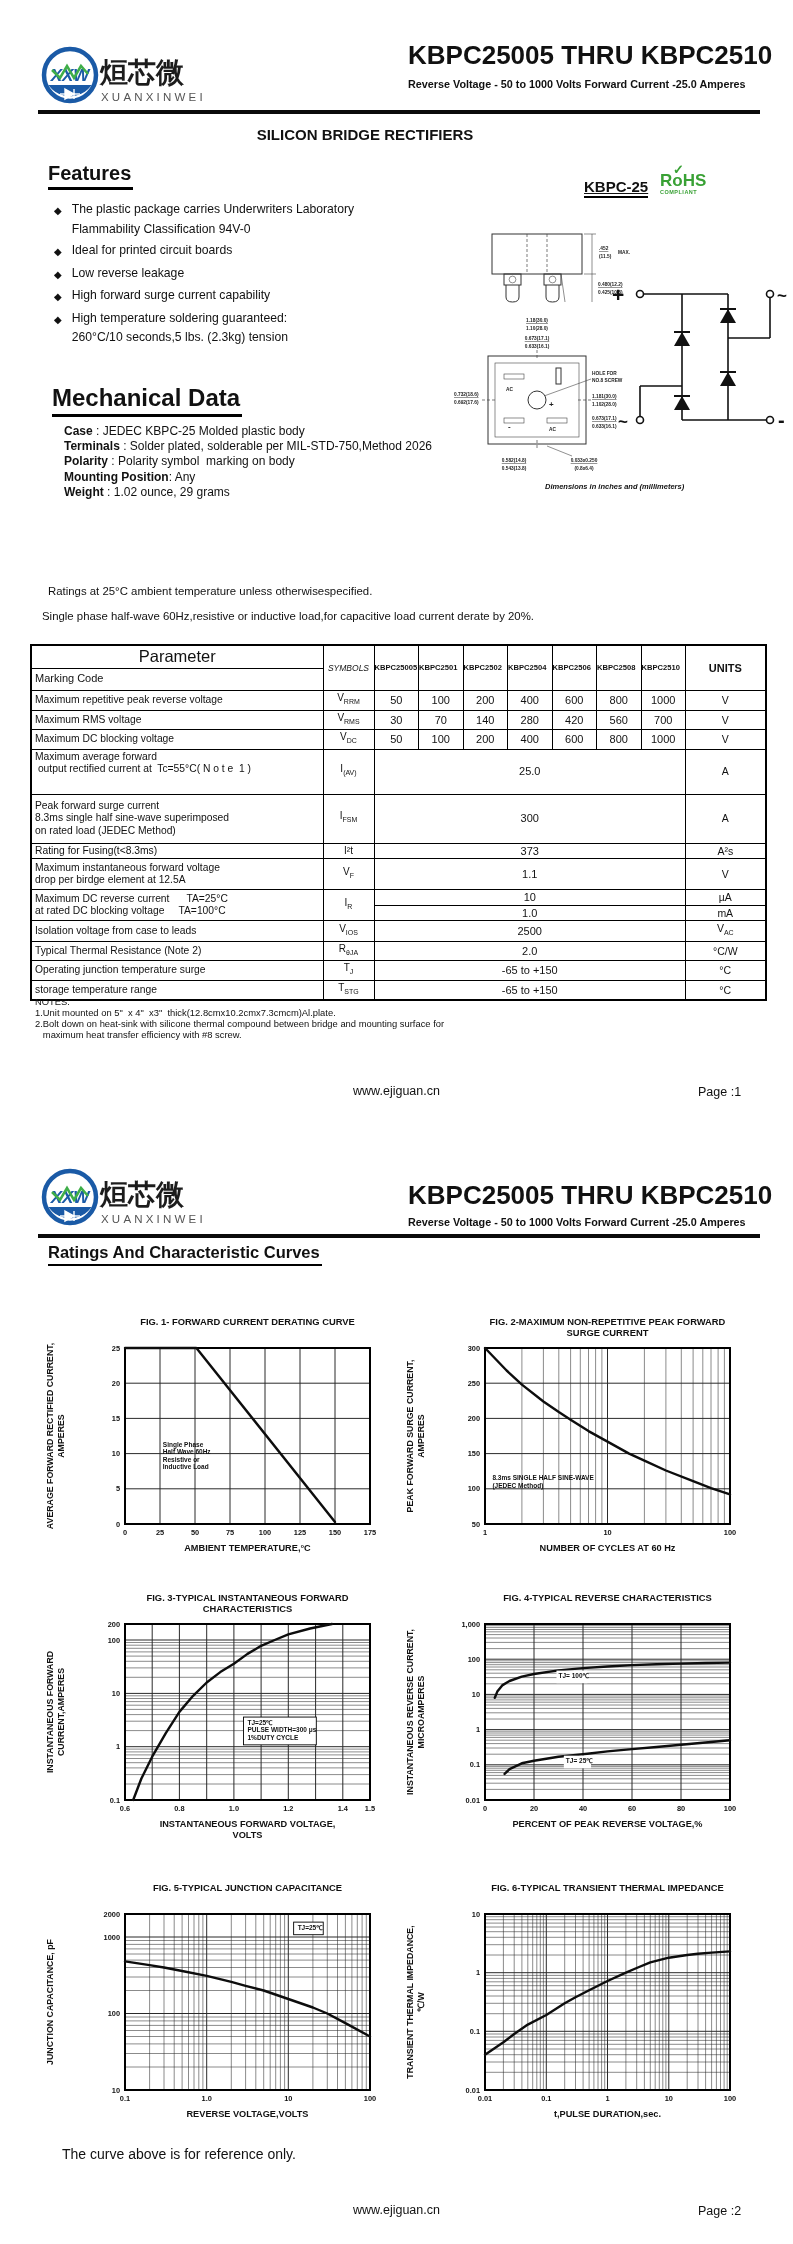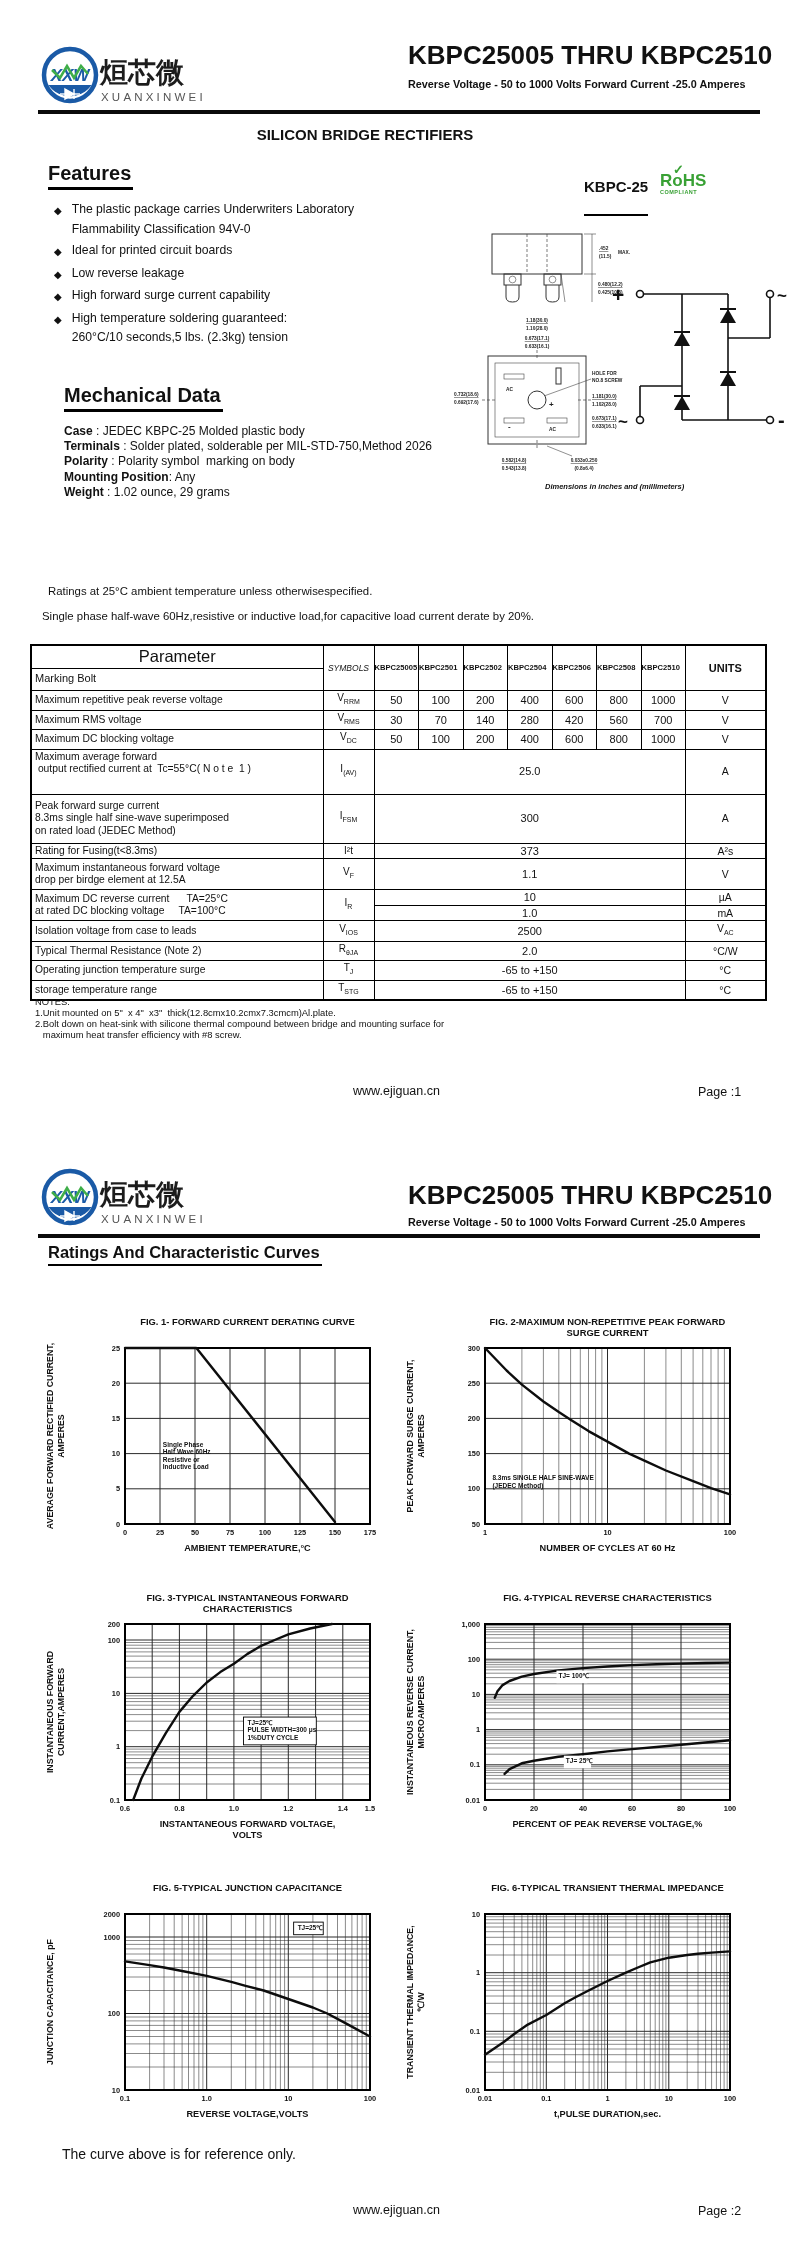--- a/index.html
+++ b/index.html
@@ -13,31 +13,31 @@
   .hdr-title{position:absolute;left:408px;top:10px;font-size:26px;font-weight:bold;letter-spacing:0;white-space:nowrap;}
   .hdr-sub{position:absolute;left:408px;top:48px;font-size:10.8px;font-weight:bold;white-space:nowrap;}
   .hdr-rule{position:absolute;left:38px;top:64px;width:722px;height:4px;background:#0a0a0a;}
   #hdr1{top:0;} #hdr1 .hdr-title{top:40px;} #hdr1 .hdr-sub{top:78px;} #hdr1 .hdr-rule{top:110px;}
   #hdr2{top:1122px;} #hdr2 .hdr-title{top:58px;} #hdr2 .hdr-sub{top:94px;} #hdr2 .hdr-rule{top:112px;}
 
   .doc-title{position:absolute;left:0;top:126px;width:730px;text-align:center;font-size:15px;font-weight:bold;}
 
   .sec-head{font-weight:bold;border-bottom:3px solid #000;display:inline-block;padding:0 2px 2px 0;}
   #features-head{left:48px;top:162px;font-size:20px;}
-  #mech-head{left:64px;top:384px;font-size:20px;}
+  #mech-head{left:52px;top:384px;font-size:24px;}
   #ratings-head{left:40px;top:546px;font-size:18.5px;}
   #curves-head{left:48px;top:1243px;font-size:16.5px;border-bottom-width:2px;}
 
   #features-list{left:54px;top:200px;width:360px;font-size:12.2px;}
   .feat-item{display:flex;margin-bottom:2px;line-height:19.5px;}
   .feat-item .bullet{font-size:10px;margin:1px 10px 0 0;}
   #mech-list{left:64px;top:424px;width:400px;font-size:12px;line-height:15.2px;white-space:pre-wrap;}
   #mech-list b{font-weight:bold;}
 
-  #kbpc-label{position:absolute;left:584px;top:178px;font-size:15px;font-weight:bold;border-bottom:2.5px solid #000;padding-bottom:19px;}
+  #kbpc-label{position:absolute;left:584px;top:178px;font-size:15px;font-weight:bold;border-bottom:2.5px solid #000;padding-bottom:1px;text-decoration:underline;}
   .rohs{position:absolute;left:660px;top:172px;width:60px;text-align:left;color:#39a135;line-height:1;}
   .rohs-check{position:absolute;left:13px;top:-9px;font-size:13px;font-weight:bold;}
   .rohs-text{font-size:17px;font-weight:bold;letter-spacing:0;}
   .rohs-sub{font-size:5.5px;font-weight:bold;letter-spacing:.5px;margin-top:1px;}
 
   #pkg-svg-host{left:452px;top:228px;}
   #circuit-svg-host{left:610px;top:268px;}
   #dims-caption{left:545px;top:482px;font-size:7.5px;font-style:italic;font-weight:bold;}
 
   .ratings-note{position:absolute;left:42px;font-size:11.4px;}
@@ -269,21 +269,21 @@
         <col style="width:44.5px">
         <col style="width:44.5px">
         <col style="width:44.5px">
         <col style="width:44.5px">
         <col style="width:80px">
       </colgroup>
       <tbody>
         <tr>
           <td class="c-param head-param">
             <div class="ph-top">Parameter</div>
-            <div class="ph-bot">Marking Bolt</div>
+            <div class="ph-bot">Marking Code</div>
           </td>
           <td class="head-sym">SYMBOLS</td>
           <td class="head-model">KBPC25005</td>
           <td class="head-model">KBPC2501</td>
           <td class="head-model">KBPC2502</td>
           <td class="head-model">KBPC2504</td>
           <td class="head-model">KBPC2506</td>
           <td class="head-model">KBPC2508</td>
           <td class="head-model">KBPC2510</td>
           <td class="head-units">UNITS</td>

